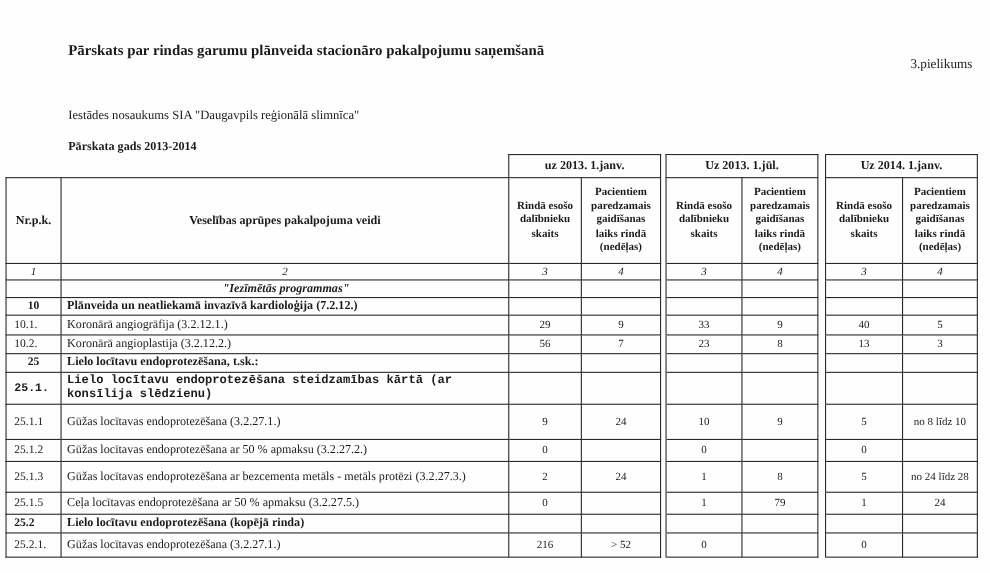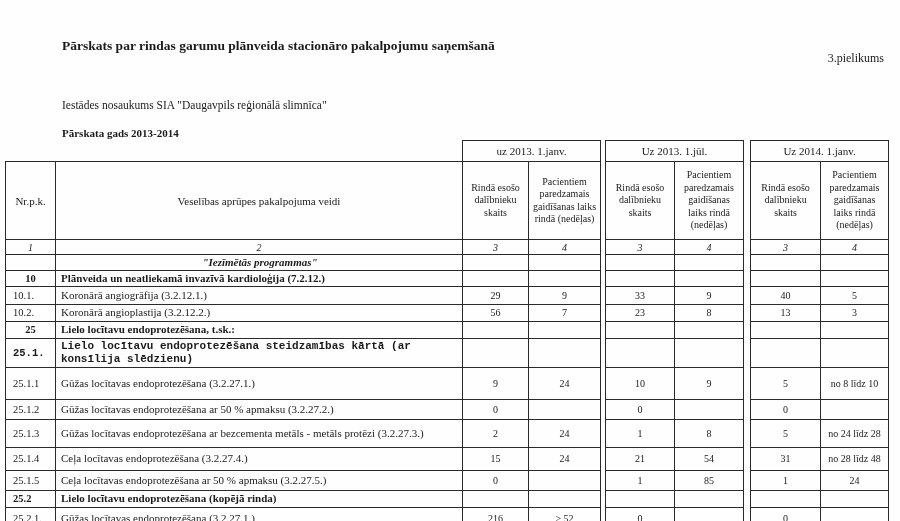--- a/index.html
+++ b/index.html
@@ -23,21 +23,21 @@
     table-layout: fixed;
     font-size: 11px;
     width: 883px;
   }
   .report th, .report td {
     border: 1px solid #2a2a2a;
     padding: 1px 3px;
     vertical-align: middle;
     overflow: hidden;
   }
-  .report th { font-weight: normal; }
+  .report th { font-weight: bold; }
   .noborder { border: none !important; background: #fefefe; }
   .sp { border-top: none !important; border-bottom: none !important; padding: 0; }
   .ghead { text-align: center; font-size: 11px; }
   .sub { text-align: center; font-size: 10px; line-height: 1.25; }
   .hdr { text-align: center; font-size: 11px; }
   .colnums td { text-align: center; font-style: italic; font-size: 10px; }
   td.c-nr { text-align: left; padding-left: 7px; font-size: 10.5px; }
   td.c-nr.ctr { text-align: center; padding-left: 3px; }
   td.c-service { text-align: left; padding-left: 5px; line-height: 1.2; }
   td.c-val { text-align: center; font-size: 10px; }
@@ -201,40 +201,28 @@
         <td class="c-service">Gūžas locītavas endoprotezēšana ar bezcementa metāls - metāls protēzi (3.2.27.3.)</td>
         <td class="c-val">2</td>
         <td class="c-val">24</td>
         <td class="sp"></td>
         <td class="c-val">1</td>
         <td class="c-val">8</td>
         <td class="sp"></td>
         <td class="c-val">5</td>
         <td class="c-val">no 24 līdz 28</td>
       </tr>
-      <tr class="row-data" style="height: 23px;">
-        <td class="c-nr">25.1.4</td>
-        <td class="c-service">Ceļa locītavas endoprotezēšana (3.2.27.4.)</td>
-        <td class="c-val">15</td>
-        <td class="c-val">24</td>
-        <td class="sp"></td>
-        <td class="c-val">21</td>
-        <td class="c-val">54</td>
-        <td class="sp"></td>
-        <td class="c-val">31</td>
-        <td class="c-val">no 28 līdz 48</td>
-      </tr>
       <tr class="row-data" style="height: 20px;">
         <td class="c-nr">25.1.5</td>
         <td class="c-service">Ceļa locītavas endoprotezēšana ar 50 % apmaksu (3.2.27.5.)</td>
         <td class="c-val">0</td>
         <td class="c-val"></td>
         <td class="sp"></td>
         <td class="c-val">1</td>
-        <td class="c-val">85</td>
+        <td class="c-val">79</td>
         <td class="sp"></td>
         <td class="c-val">1</td>
         <td class="c-val">24</td>
       </tr>
       <tr class="row-group" style="height: 17px;">
         <td class="c-nr">25.2</td>
         <td class="c-service">Lielo locītavu endoprotezēšana (kopējā rinda)</td>
         <td class="c-val"></td>
         <td class="c-val"></td>
         <td class="sp"></td>

